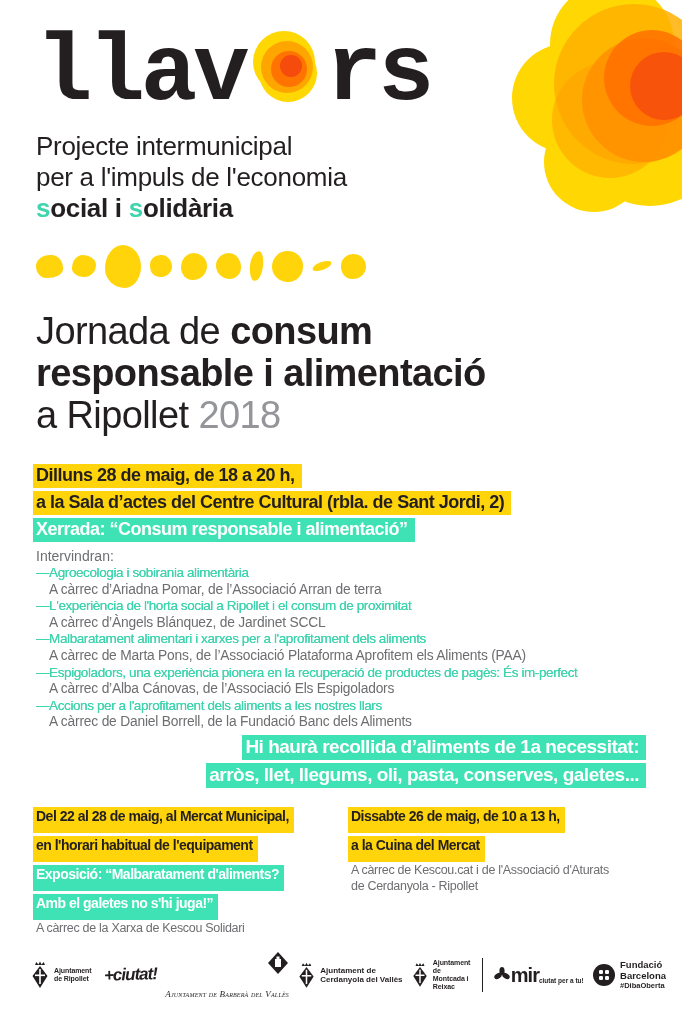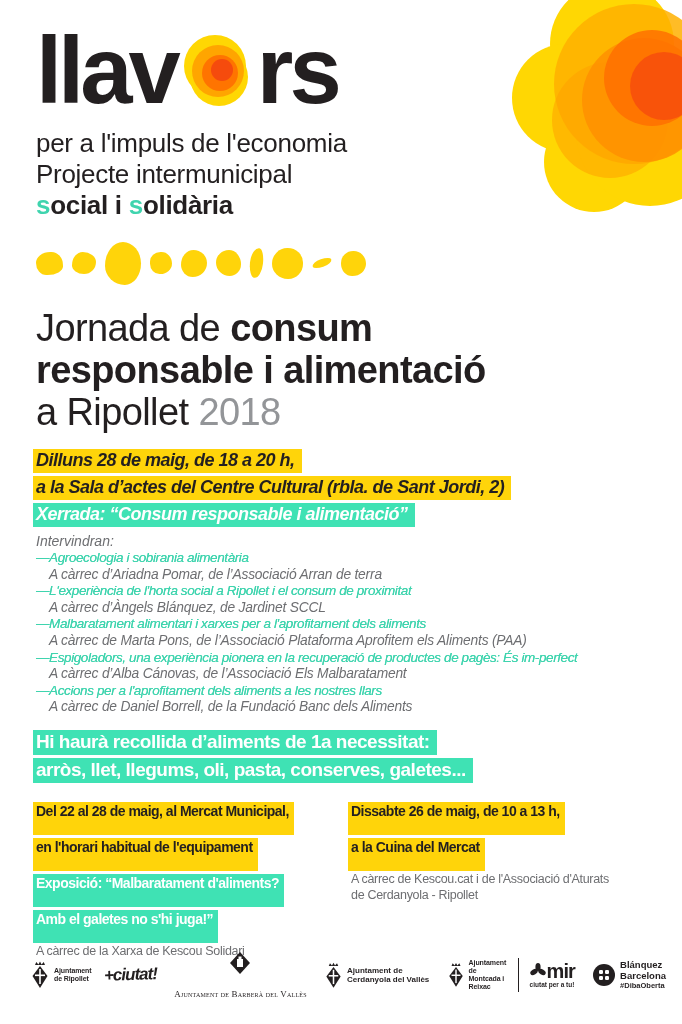--- a/index.html
+++ b/index.html
@@ -12,21 +12,21 @@
     position:relative; width:682px; height:1024px; background:#fff; overflow:hidden;
     font-family:"Liberation Sans", sans-serif; color:var(--black);
     margin:0 auto;
   }
   .content{position:relative; padding:24px 36px 0; z-index:2;}
 
   
   .corner-blob{position:absolute; top:0; right:0; width:190px; height:218px; z-index:1;}
 
   
-  .logo-word{font-family:Liberation Sans, sans-serif; font-weight:bold; font-size:94px;
+  .logo-word{font-family:Liberation Mono, monospace; font-weight:bold; font-size:94px;
     letter-spacing:-4px; line-height:1.0; white-space:nowrap;}
   .logo-o{width:78px; height:84px; vertical-align:-9px; margin:0 1px;}
   .sub{margin-top:10px; font-size:26px; line-height:31px; letter-spacing:-0.3px;}
   .sub-bold{font-weight:bold;}
   .s-accent{color:var(--teal_text); font-weight:bold;}
   .tagline{color:var(--teal_text); font-size:26px; line-height:31px; letter-spacing:-0.3px;}
 
   
   .dots{margin-top:20px; height:44px; display:flex; align-items:center; gap:9px;}
   .dot{background:var(--yellow); flex:none;}
@@ -37,48 +37,48 @@
   .bd{font-weight:bold;}
   .yr{font-weight:400; color:var(--year_gray);}
 
   
   .hl-line{margin-top:3px; line-height:0;}
   .hl-y,.hl-t{display:inline-block; font-weight:bold; font-size:18px; line-height:23px;
     letter-spacing:-0.5px; padding:0 7px 1px 3px; margin-left:-3px;}
   .hl-y{background:var(--yellow); color:var(--black);}
   .hl-t{background:var(--teal); color:#fff;}
 
-  .event1{margin-top:16px;font-style:italic;}
+  .event1{margin-top:28px;}
   .intro{margin-top:6px; color:var(--gray); font-size:14px; line-height:17px;}
   .speakers{margin-right:-30px;}
   .topic{color:var(--teal_text); font-size:13.5px; line-height:16.6px; letter-spacing:-0.4px;
     font-weight:400; text-shadow:0 0 0.5px currentColor;}
   .credit{color:var(--gray); font-size:13.8px; line-height:16.6px; padding-left:13px; letter-spacing:-0.2px;}
 
-  .food-drive{margin-top:14px;}
+  .food-drive{margin-top:4px;text-align:right;}
   .food-drive .hl-t{font-size:19px; line-height:24px;}
 
   .cols{margin-top:16px; display:flex;}
   .col-l{width:315px; flex:none;}
   .col-r{width:295px; flex:none;}
-  .cols .hl-y,.cols .hl-t{font-size:14px; line-height:19px; letter-spacing:-0.5px; padding:0 5px 14px 3px;}
+  .cols .hl-y,.cols .hl-t{font-size:14px; line-height:19px; letter-spacing:-0.5px; padding:0 5px 7px 3px;}
   .credit2{color:var(--gray); font-size:12.5px; line-height:16px; letter-spacing:-0.3px;}
 
   
   .footer{position:absolute; left:30px; right:16px; bottom:16px; height:66px;
     display:flex; align-items:center; justify-content:space-between; z-index:2;}
   .flogo{display:flex; align-items:center; gap:4px; color:var(--black);}
   .flogo svg{flex:none;}
   .tinytxt{font-size:7px; line-height:8px; letter-spacing:-0.1px;}
   .tiny-bold{font-weight:bold; font-size:8px; line-height:9px;}
   .ciutat{font-weight:bold; font-style:italic; font-size:17px; letter-spacing:-1px; transform:rotate(-2deg);}
-  .barbera{display:flex; flex-direction:column; align-items:center; gap:14px;}
+  .barbera{display:flex; flex-direction:column; align-items:flex-end; gap:14px;font-style:italic;}
   .barbera-txt{font-family:"Liberation Serif", serif; font-variant:small-caps; font-size:9px; letter-spacing:0.2px;}
   .divider{width:1px; height:34px; background:var(--black); margin:0 7px;}
-  .mir-wrap{display:flex; flex-direction:column; }
+  .mir-wrap{display:flex; flex-direction:row; align-items:flex-end;}
   .mir-row{display:flex; align-items:center; gap:1px;}
   .mir-brand{font-weight:bold; font-size:20px; letter-spacing:-1px; line-height:18px;}
   .mir-tag{font-weight:bold; font-size:6.5px; margin-top:1px;}
   .diba-txt{font-weight:bold; font-size:9.5px; line-height:10.5px;}
   .diba-hash{font-weight:bold; font-size:7.5px; }
 </style>
 </head>
 <body>
 
 <div class="page">
@@ -101,22 +101,22 @@
       <span>llav</span><svg class="logo-o" viewBox="0 0 78 84">
         <circle cx="37" cy="38" r="31" fill="#FFD703"></circle>
         <circle cx="41" cy="49" r="29" fill="#FFD703"></circle>
         <circle cx="40" cy="43" r="26" fill="#FFA000" opacity="0.9"></circle>
         <circle cx="42" cy="45" r="18" fill="#FF6F00" opacity="0.9"></circle>
         <circle cx="44" cy="42" r="11" fill="#F4490E" opacity="0.95"></circle>
       </svg><span>rs</span>
     </div>
 
     <div class="sub">
+      <div>Projecte intermunicipal</div>
       <div>per a l'impuls de l'economia</div>
-      <div>Projecte intermunicipal</div>
       <div class="sub-bold"><span class="s-accent">s</span><span>ocial i </span><span class="s-accent">s</span><span>olidària</span></div>
     </div>
 
     <div class="dots">
       <span class="dot" style="width:27px;height:23px;border-radius:55% 45% 60% 40%/50% 60% 40% 55%;"></span>
       <span class="dot" style="width:24px;height:22px;border-radius:45% 55% 50% 50%/60% 45% 55% 40%;"></span>
       <span class="dot" style="width:36px;height:43px;border-radius:50% 50% 45% 55%/55% 50% 50% 45%;"></span>
       <span class="dot" style="width:22px;height:22px;border-radius:50% 50% 55% 45%/45% 55% 50% 50%;"></span>
       <span class="dot" style="width:26px;height:27px;border-radius:48% 52% 55% 45%/55% 48% 52% 45%;"></span>
       <span class="dot" style="width:25px;height:26px;border-radius:52% 48% 45% 55%/48% 55% 45% 52%;"></span>
@@ -145,21 +145,21 @@
         <div>
           <div class="topic">—L'experiència de l'horta social a Ripollet i el consum de proximitat</div>
           <div class="credit">A càrrec d’Àngels Blánquez, de Jardinet SCCL</div>
         </div>
         <div>
           <div class="topic">—Malbaratament alimentari i xarxes per a l'aprofitament dels aliments</div>
           <div class="credit">A càrrec de Marta Pons, de l’Associació Plataforma Aprofitem els Aliments (PAA)</div>
         </div>
         <div>
           <div class="topic">—Espigoladors, una experiència pionera en la recuperació de productes de pagès: És im-perfect</div>
-          <div class="credit">A càrrec d’Alba Cánovas, de l’Associació Els Malbaratament</div>
+          <div class="credit">A càrrec d’Alba Cánovas, de l’Associació Els Espigoladors</div>
         </div>
         <div>
           <div class="topic">—Accions per a l'aprofitament dels aliments a les nostres llars</div>
           <div class="credit">A càrrec de Daniel Borrell, de la Fundació Banc dels Aliments</div>
         </div>
       </div>
     </div>
 
     <div class="food-drive">
       <div class="hl-line"><span class="hl-t">Hi haurà recollida d’aliments de 1a necessitat:</span></div>
@@ -250,20 +250,20 @@
 
     <div class="flogo">
       <svg width="24" height="24" viewBox="0 0 24 24">
         <circle cx="12" cy="12" r="11" fill="#231f20"></circle>
         <rect x="7" y="7" width="4" height="4" rx="1.2" fill="#fff"></rect>
         <rect x="13" y="7" width="4" height="4" rx="1.2" fill="#fff"></rect>
         <rect x="7" y="13" width="4" height="4" rx="1.2" fill="#fff"></rect>
         <rect x="13" y="13" width="4" height="4" rx="1.2" fill="#fff"></rect>
       </svg>
       <span>
-        <div class="diba-txt">Blánquez</div>
+        <div class="diba-txt">Fundació</div>
         <div class="diba-txt">Barcelona</div>
         <div class="diba-hash">#DibaOberta</div>
       </span>
     </div>
 
   </div>
 </div>
 
 </body></html>

